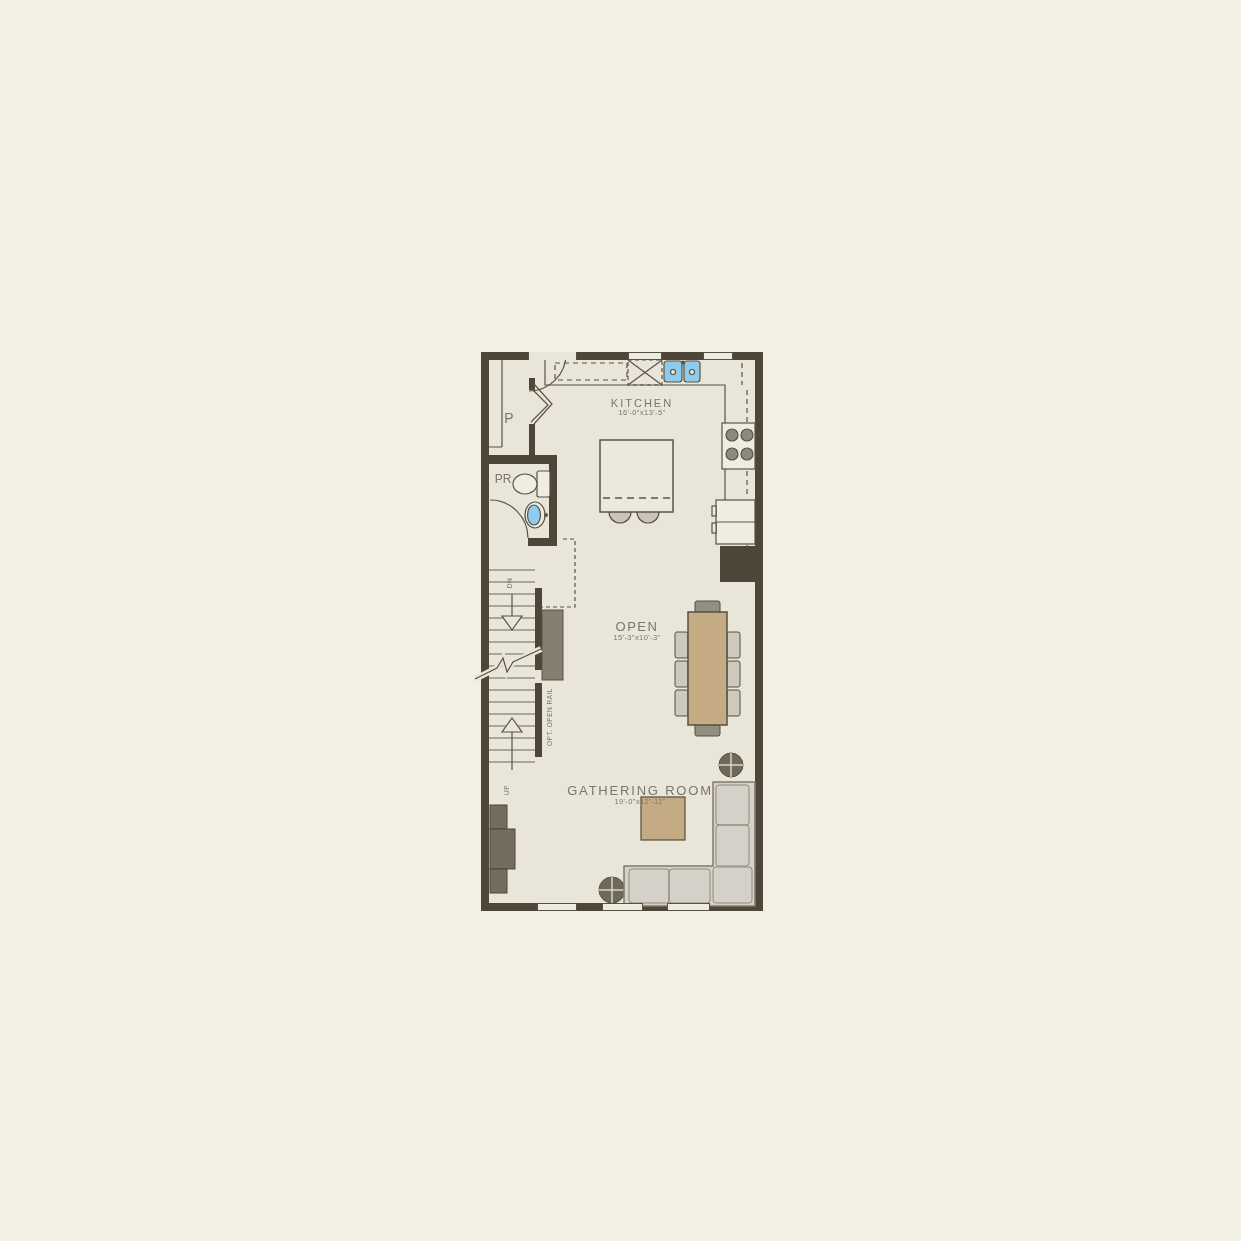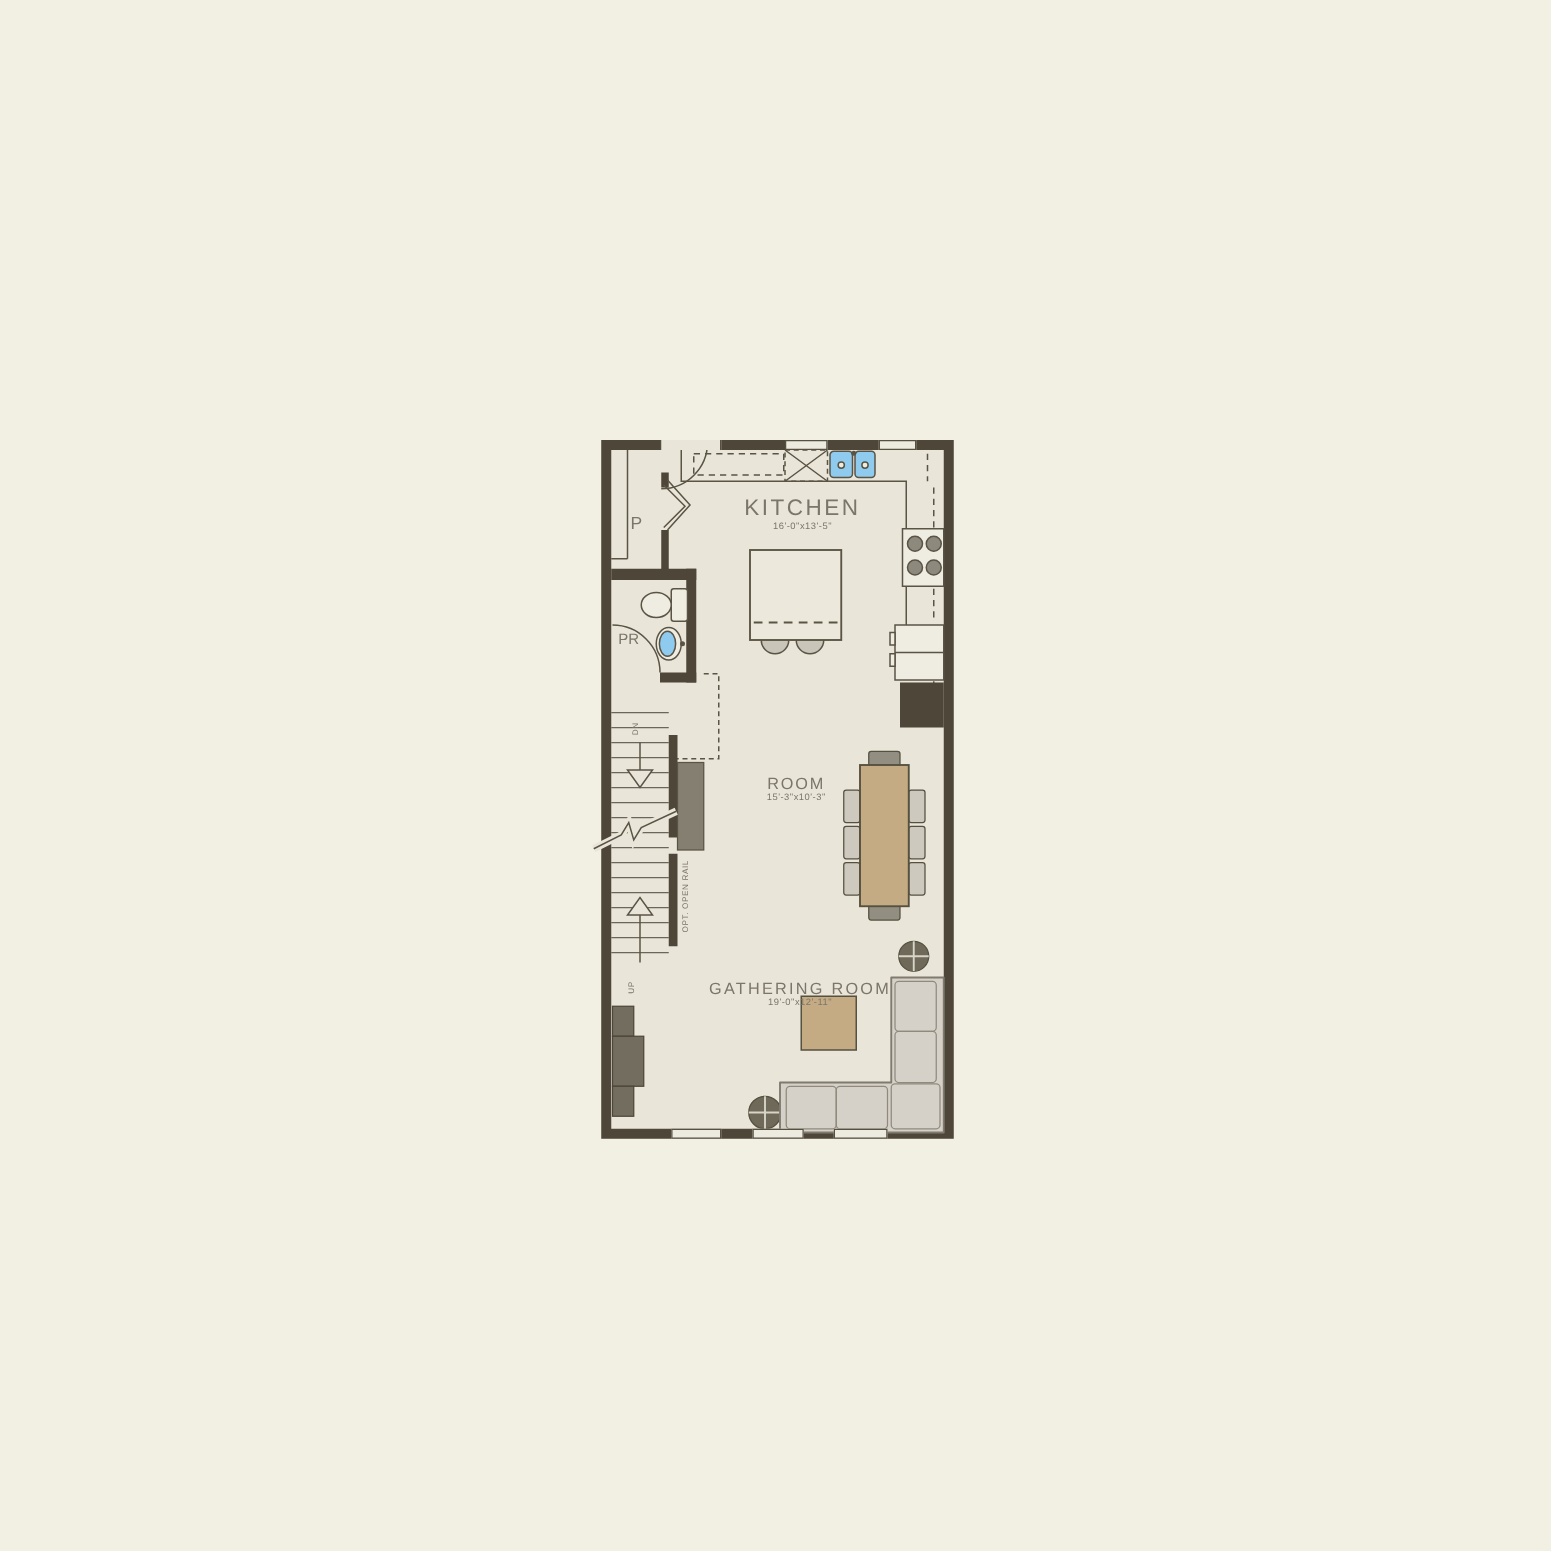--- a/index.html
+++ b/index.html
@@ -41,21 +41,21 @@
 
   
   .roomlabel{
     position:absolute;
     transform:translateX(-50%);
     text-align:center;
     color:#7B7669;
     white-space:nowrap;
     line-height:1.1;
   }
-  .roomlabel .nm{font-size:18px;letter-spacing:2px;}
+  .roomlabel .nm{font-size:11px;letter-spacing:2px;}
   .roomlabel .dm{font-size:7.5px;letter-spacing:.4px;}
   .cafe .nm{font-size:13px;letter-spacing:1.5px;}
   .gath .nm{font-size:13px;letter-spacing:1.8px;}
   .biglabel{
     position:absolute;color:#7B7669;white-space:nowrap;
     transform:translate(-50%,-50%);
   }
   .rot{
     position:absolute;color:#7B7669;white-space:nowrap;
     font-size:6.5px;letter-spacing:.5px;
@@ -198,28 +198,28 @@
     <div class="win top" style="left:214px;width:30px;"></div>
     <div class="win bottom" style="left:48px;width:40px;"></div>
     <div class="win bottom" style="left:113px;width:41px;"></div>
     <div class="win bottom" style="left:178px;width:43px;"></div>
 
     <div class="roomlabel" style="left:153px;top:37px;">
       <div class="nm">KITCHEN</div>
       <div class="dm">16'-0"x13'-5"</div>
     </div>
     <div class="roomlabel cafe" style="left:148px;top:260px;">
-      <div class="nm">ROOM</div>
+      <div class="nm">OPEN</div>
       <div class="dm">15'-3"x10'-3"</div>
     </div>
     <div class="roomlabel gath" style="left:151px;top:424px;">
       <div class="nm">GATHERING ROOM</div>
       <div class="dm">19'-0"x12'-11"</div>
     </div>
     <div class="biglabel" style="left:20px;top:58px;font-size:14px;">P</div>
-    <div class="biglabel" style="left:14px;top:119px;font-size:12px;margin-top:32px;">PR</div>
+    <div class="biglabel" style="left:14px;top:119px;font-size:12px;">PR</div>
     <div class="rot" style="left:20px;top:223px;">DN</div>
     <div class="rot" style="left:17px;top:430px;">UP</div>
     <div class="rot" style="left:60px;top:357px;">OPT. OPEN RAIL</div>
   </div>
 
 
 </div>
 
 </body></html>

